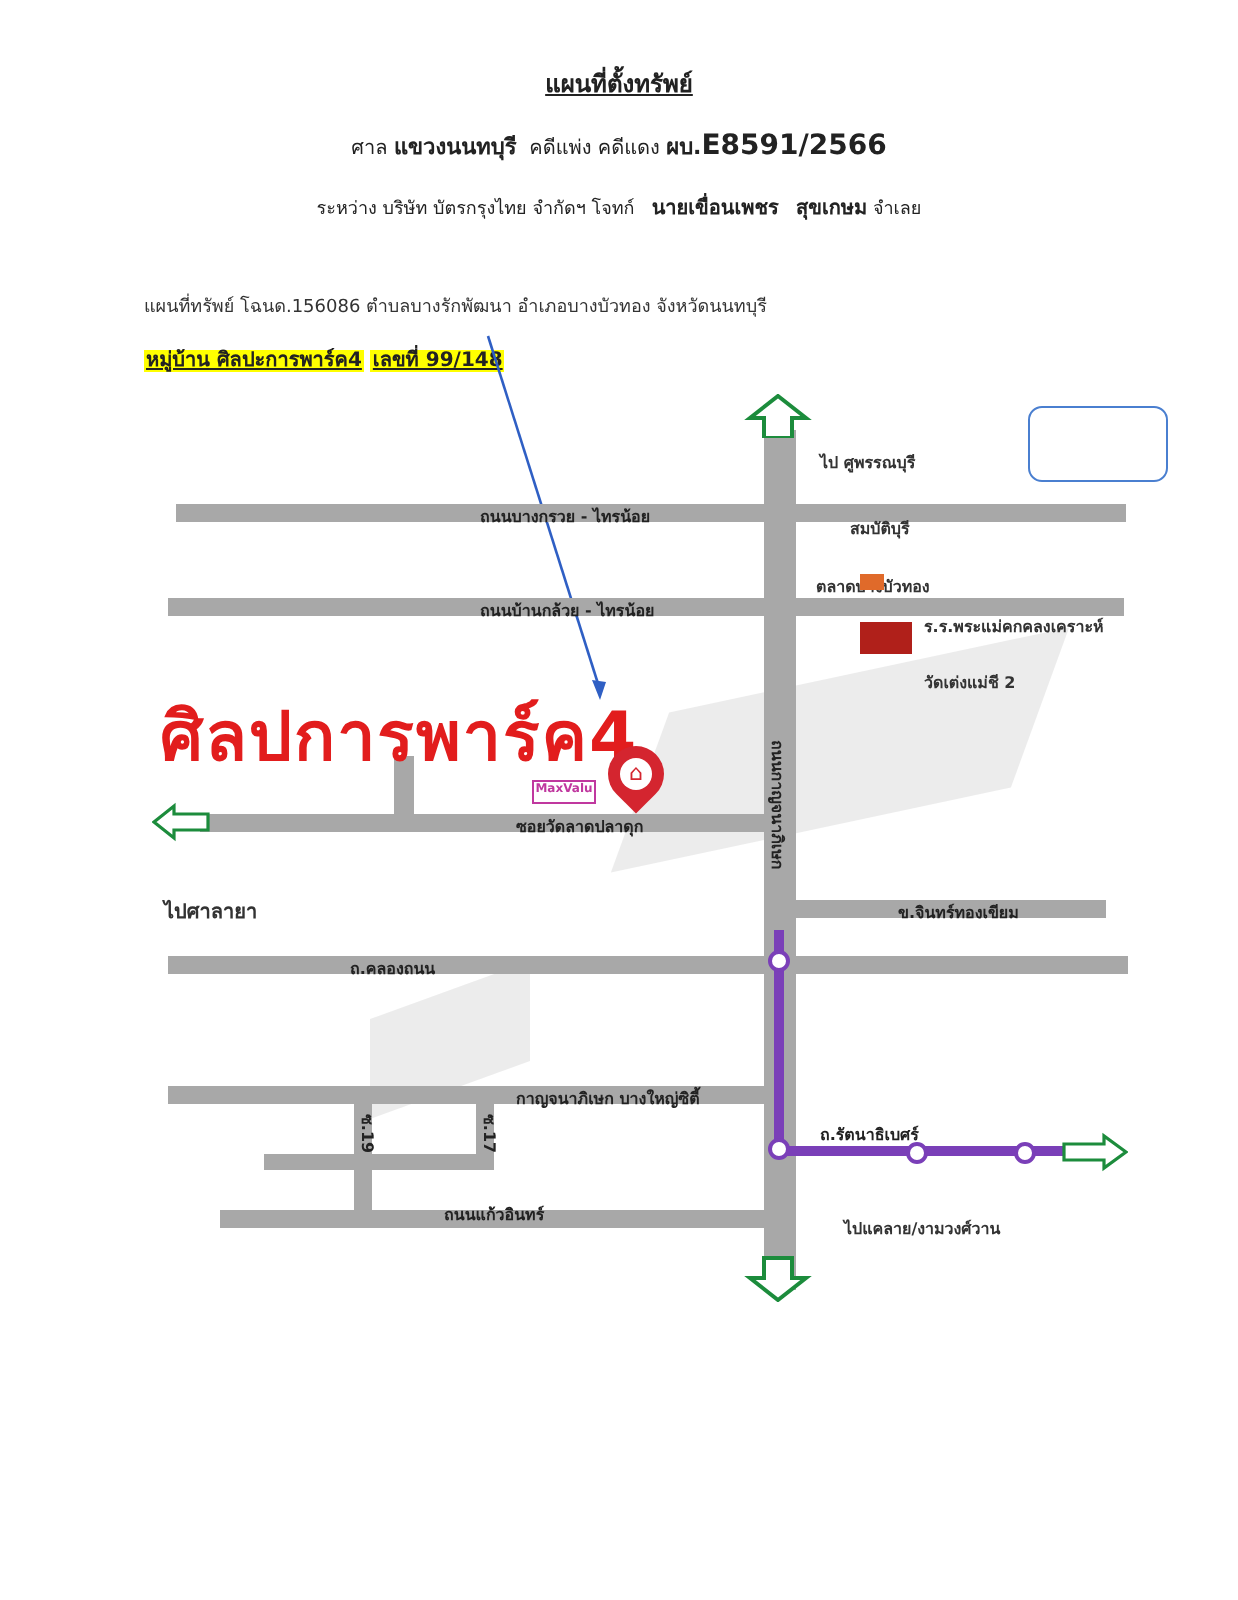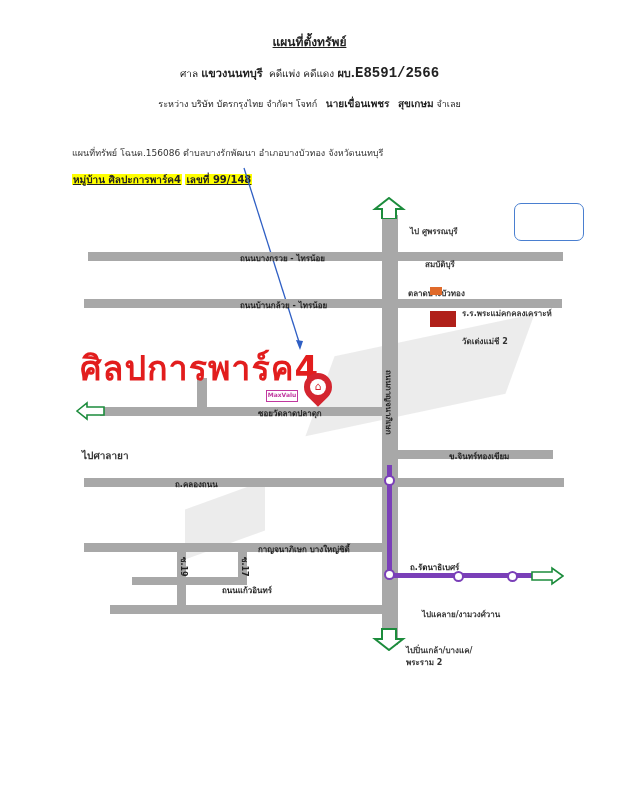--- a/index.html
+++ b/index.html
@@ -1,21 +1,21 @@
 <!DOCTYPE html>
 <html><head>
 <meta charset="utf-8">
 <style>
   html,body{margin:0;padding:0;background:#fff;}
   body{width:619px;height:800px;position:relative;overflow:hidden;font-family:"DejaVu Sans","Liberation Sans",sans-serif;color:#222;}
   .abs{position:absolute;}
   .title{left:0;width:619px;top:32px;text-align:center;font-size:12px;font-weight:bold;text-decoration:underline;}
   .court{left:0;width:619px;top:64px;text-align:center;font-size:10px;}
   .court b{font-size:11px;}
-  .court .caseno{font-size:14px;font-weight:bold;font-family:Liberation Mono, monospace;}
+  .court .caseno{font-size:14px;font-weight:bold;}
   .parties{left:0;width:619px;top:96px;text-align:center;font-size:9px;}
   .parties b{font-size:10px;}
   .desc{left:72px;top:146px;font-size:9px;color:#333;}
   .village{left:72px;top:172px;font-size:10px;font-weight:bold;}
   .village span{background:#ffff00;text-decoration:underline;padding:0 1px;}
   .map{left:70px;top:195px;width:520px;height:460px;}
   .road{position:absolute;background:#a8a8a8;}
   .rlabel{position:absolute;font-size:8px;font-weight:bold;color:#222;white-space:nowrap;}
   .lbl{position:absolute;font-size:8px;font-weight:bold;color:#333;white-space:nowrap;margin-top:20px;}
   .logo{position:absolute;font-size:6px;font-weight:bold;text-align:center;line-height:8px;}
@@ -91,41 +91,40 @@
 
   <div class="road" style="left:14px;top:348px;width:300px;height:9px;"></div>
   <div class="rlabel" style="left:188px;top:348px;">กาญจนาภิเษก บางใหญ่ซิตี้</div>
 
   <div class="road" style="left:107px;top:357px;width:9px;height:60px;"></div>
   <div class="rlabel" style="left:107px;top:362px;writing-mode:vertical-rl;">ซ.19</div>
   <div class="road" style="left:168px;top:357px;width:9px;height:32px;"></div>
   <div class="rlabel" style="left:168px;top:362px;writing-mode:vertical-rl;">ซ.17</div>
   <div class="road" style="left:62px;top:382px;width:115px;height:8px;"></div>
   <div class="road" style="left:40px;top:410px;width:275px;height:9px;"></div>
-  <div class="rlabel" style="left:152px;top:389px;">ถนนแก้วอินทร์</div>
+  <div class="rlabel" style="left:152px;top:406px;">ถนนแก้วอินทร์</div>
 
   <div class="road" style="left:328px;top:255px;width:155px;height:9px;"></div>
   <div class="rlabel" style="left:338px;top:255px;margin-left:41px;">ข.จินทร์ทองเขียม</div>
 
   <div class="purple" style="left:317px;top:270px;width:5px;height:112px;"></div>
   <div class="purple" style="left:317px;top:378px;width:150px;height:5px;border-bottom-left-radius:10px;"></div>
   <div class="dot" style="left:314px;top:280px;"></div>
   <div class="dot" style="left:314px;top:374px;"></div>
   <div class="dot" style="left:383px;top:376px;"></div>
   <div class="dot" style="left:437px;top:376px;"></div>
   <div class="rlabel" style="left:340px;top:366px;">ถ.รัตนาธิเบศร์</div>
   <svg style="position:absolute;left:460px;top:371px" width="34" height="20">
     <polygon points="33,10 22,2 22,6 2,6 2,14 22,14 22,18" fill="#fff" stroke="#1c8c3c" stroke-width="1.6"></polygon>
   </svg>
   <div class="lbl" style="left:352px;top:393px;">ไปแคลาย/งามวงศ์วาน</div>
 
   <svg style="position:absolute;left:301px;top:432px" width="36" height="24">
     <polygon points="18,23 32,12 25,12 25,2 11,2 11,12 4,12" fill="#fff" stroke="#1c8c3c" stroke-width="2"></polygon>
   </svg>
-  <div class="lbl" style="left:336px;top:430px;line-height:12px;width:90px;white-space:normal;">ไปปิ่นเกล้า/บางแค/พระราม 2</div>
 
   <div class="bigtitle">ศิลปการพาร์ค4</div>
   <div class="pin" style="left:234px;top:178px;">
       <i>⌂</i>
     </div>
   <div class="logo" style="left:196px;top:195px;width:30px;height:10px;background:#fff;border:1px solid #c0389f;color:#c0389f;">MaxValu</div>
 
   <div class="lbl" style="left:355px;top:43px;">สมบัติบุรี</div>
   <div class="lbl" style="left:338px;top:72px;text-align:right;">ตลาดบางบัวทอง</div>
   <div class="lbl" style="left:392px;top:92px;">ร.ร.พระแม่คกคลงเคราะห์</div>

